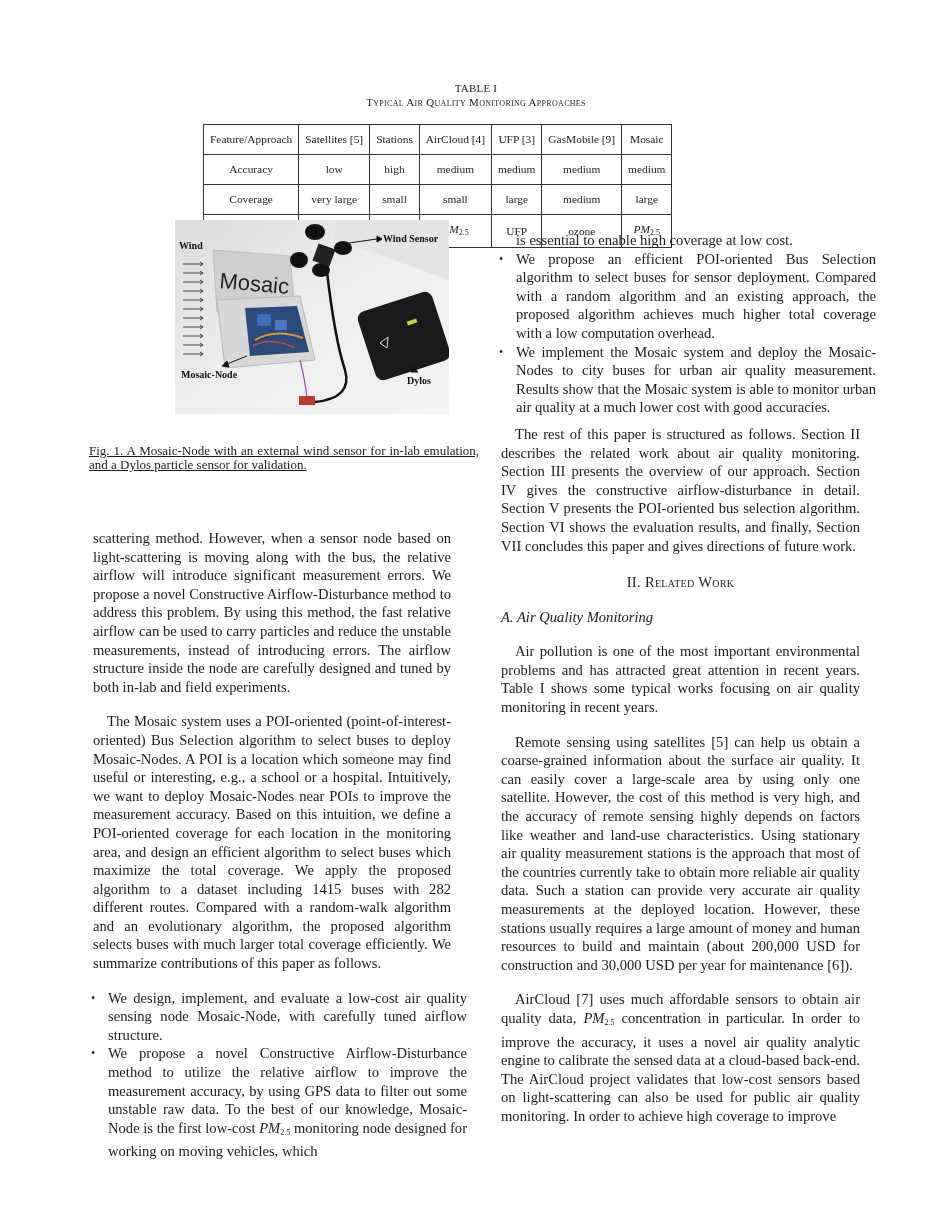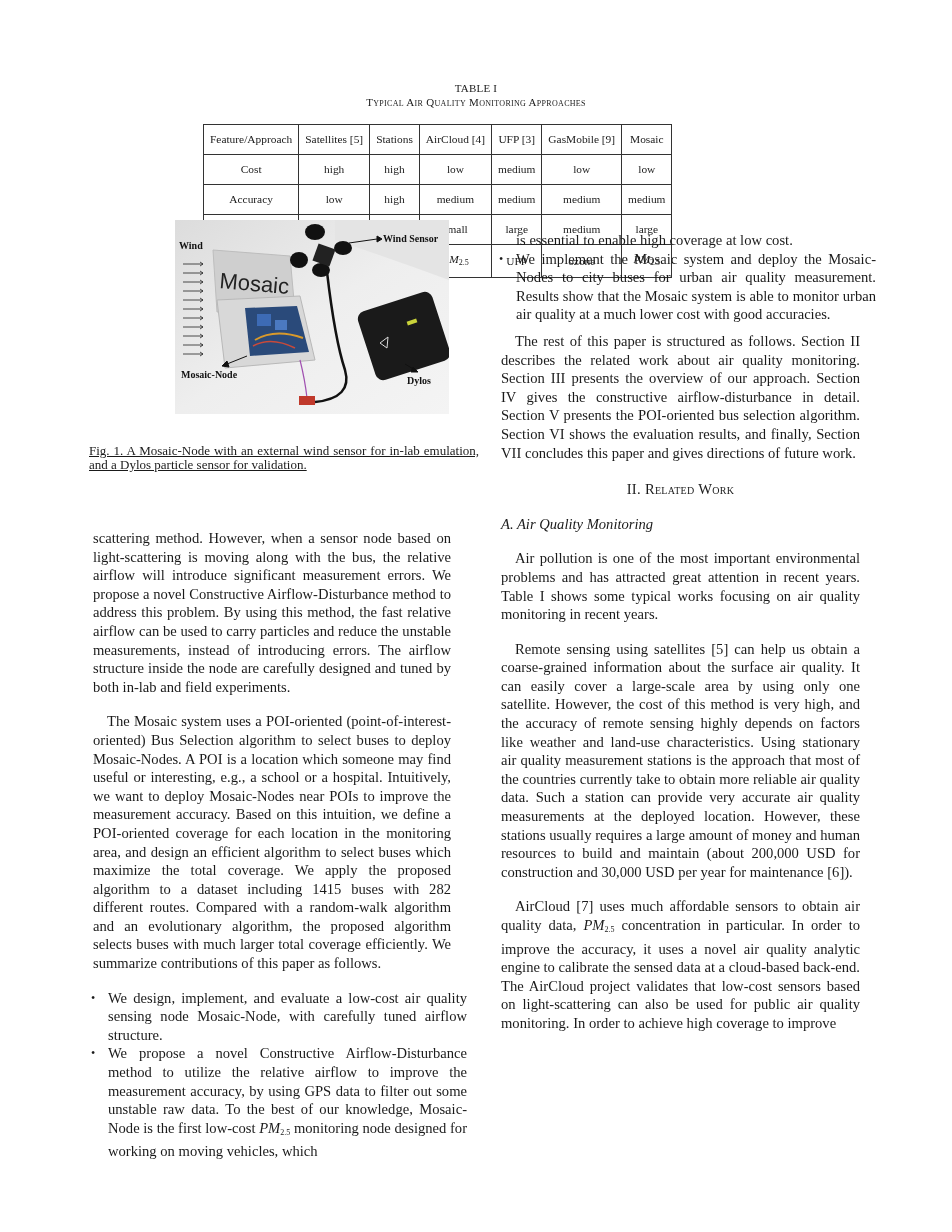--- a/index.html
+++ b/index.html
@@ -46,29 +46,20 @@
   <table class="cmp">
     <tbody>
         <tr>
       <th>Feature/Approach</th>
       <th>Satellites [5]</th>
       <th>Stations</th>
       <th>AirCloud [4]</th>
       <th>UFP [3]</th>
       <th>GasMobile [9]</th>
       <th>Mosaic</th>
-    </tr>
-    <tr>
-      <td>Cost</td>
-      <td>high</td>
-      <td>high</td>
-      <td>low</td>
-      <td>medium</td>
-      <td>low</td>
-      <td>low</td>
     </tr>
     <tr>
       <td>Accuracy</td>
       <td>low</td>
       <td>high</td>
       <td>medium</td>
       <td>medium</td>
       <td>medium</td>
       <td>medium</td>
     </tr>
@@ -176,20 +167,21 @@
   <p class="indent" style="margin-top:3px;">The Mosaic system uses a POI-oriented (point-of-interest-oriented) Bus Selection algorithm to select buses to deploy Mosaic-Nodes. A POI is a location which someone may find useful or interesting, e.g., a school or a hospital. Intuitively, we want to deploy Mosaic-Nodes near POIs to improve the measurement accuracy. Based on this intuition, we define a POI-oriented coverage for each location in the monitoring area, and design an efficient algorithm to select buses which maximize the total coverage. We apply the proposed algorithm to a dataset including 1415 buses with 282 different routes. Compared with a random-walk algorithm and an evolutionary algorithm, the proposed algorithm selects buses with much larger total coverage efficiently. We summarize contributions of this paper as follows.</p>
   <ul class="contrib" style="margin-top:8px;">
     <li>We design, implement, and evaluate a low-cost air quality sensing node Mosaic-Node, with carefully tuned airflow structure.</li>
     <li><span>We propose a novel Constructive Airflow-Disturbance method to utilize the relative airflow to improve the measurement accuracy, by using GPS data to filter out some unstable raw data. To the best of our knowledge, Mosaic-Node is the first low-cost </span><span class="pm"><span>PM</span><sub>2.5</sub></span><span> monitoring node designed for working on moving vehicles, which</span></li>
   </ul>
 </div>
 
 <div class="col col-right" style="top:231px;">
   <ul class="contrib">
     <li class="cont" style="padding-left:31px;"><span>is essential to enable high coverage at low cost.</span></li>
+    <li>We propose an efficient POI-oriented Bus Selection algorithm to select buses for sensor deployment. Compared with a random algorithm and an existing approach, the proposed algorithm achieves much higher total coverage with a low computation overhead.</li>
     <li>We implement the Mosaic system and deploy the Mosaic-Nodes to city buses for urban air quality measurement. Results show that the Mosaic system is able to monitor urban air quality at a much lower cost with good accuracies.</li>
   </ul>
   <p class="indent" style="margin-top:8px;">The rest of this paper is structured as follows. Section II describes the related work about air quality monitoring. Section III presents the overview of our approach. Section IV gives the constructive airflow-disturbance in detail. Section V presents the POI-oriented bus selection algorithm. Section VI shows the evaluation results, and finally, Section VII concludes this paper and gives directions of future work.</p>
   <p class="sec-heading" style="margin-top:18px;">II. Related Work</p>
   <p class="subsec-heading" style="margin-top:14px;">A.  Air Quality Monitoring</p>
   <p class="indent" style="margin-top:10px;">Air pollution is one of the most important environmental problems and has attracted great attention in recent years. Table I shows some typical works focusing on air quality monitoring in recent years.</p>
   <p class="indent" style="margin-top:3px;">Remote sensing using satellites [5] can help us obtain a coarse-grained information about the surface air quality. It can easily cover a large-scale area by using only one satellite. However, the cost of this method is very high, and the accuracy of remote sensing highly depends on factors like weather and land-use characteristics. Using stationary air quality measurement stations is the approach that most of the countries currently take to obtain more reliable air quality data. Such a station can provide very accurate air quality measurements at the deployed location. However, these stations usually requires a large amount of money and human resources to build and maintain (about 200,000 USD for construction and 30,000 USD per year for maintenance [6]).</p>
   <p class="indent" style="margin-top:3px;"><span>AirCloud [7] uses much affordable sensors to obtain air quality data, </span><span class="pm"><span>PM</span><sub>2.5</sub></span><span> concentration in particular. In order to improve the accuracy, it uses a novel air quality analytic engine to calibrate the sensed data at a cloud-based back-end. The AirCloud project validates that low-cost sensors based on light-scattering can also be used for public air quality monitoring. In order to achieve high coverage to improve</span></p>
 </div>
 

